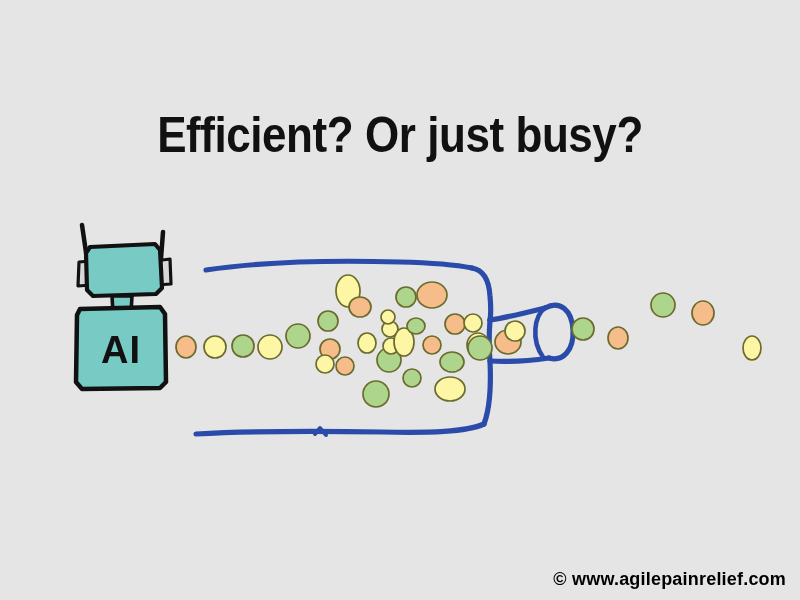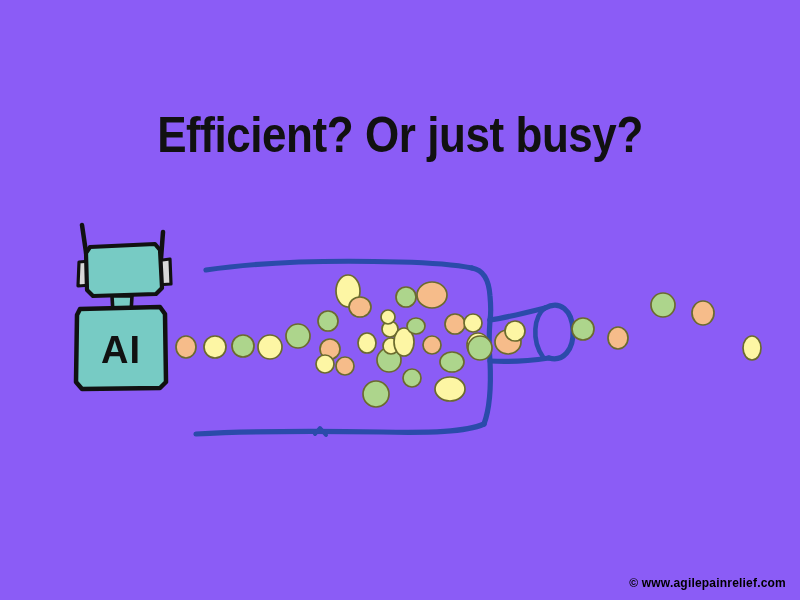--- a/index.html
+++ b/index.html
@@ -12,21 +12,21 @@
     width: 800px;
     height: 600px;
     position: relative;
     overflow: hidden;
     font-family: "Liberation Sans", sans-serif;
   }
 
   #slide {
     position: absolute;
     inset: 0;
-    background: #8b5cf6;
+    background: #e5e5e5;
     padding-left: 38px;
   }
 
   
   #title {
     position: absolute;
     left: 0;
     top: 72px;
     width: 800px;
     text-align: center;
@@ -52,21 +52,21 @@
     pointer-events: none;
   }
 
   
   #footer {
     position: absolute;
     right: 14px;
     bottom: 10px;
     font-family: "Liberation Sans", sans-serif;
     font-weight: 700;
-    font-size: 12px;
+    font-size: 18px;
     letter-spacing: 0.2px;
     color: #000000;
     white-space: nowrap;
   }
 </style>
 </head>
 <body>
 
 <div id="slide">
 

